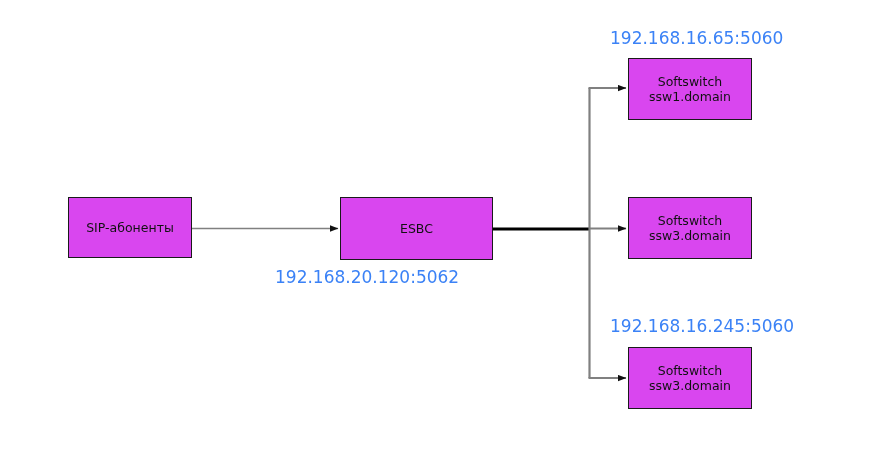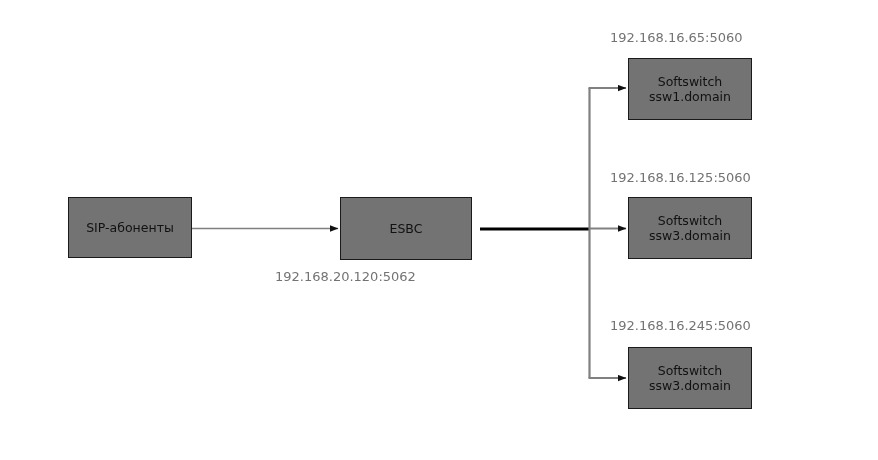--- a/index.html
+++ b/index.html
@@ -12,39 +12,39 @@
     width: 878px;
     height: 460px;
     background: #ffffff;
     font-family: "DejaVu Sans", "Liberation Sans", sans-serif;
     overflow: hidden;
   }
   .node-box {
     position: absolute;
     box-sizing: border-box;
     border: 1px solid #1a1a1a;
-    background: #737373;
+    background: #d946ef;
     display: flex;
     flex-direction: column;
     align-items: center;
     justify-content: center;
     color: #111111;
     font-size: 12.5px;
     line-height: 15px;
     text-align: center;
     z-index: 5;
   }
   .node-line {
     display: block;
     white-space: nowrap;
   }
   .ip-label {
     position: absolute;
-    font-size: 13px;
-    color: #737373;
+    font-size: 17px;
+    color: #3b82f6;
     white-space: nowrap;
     line-height: 14px;
     z-index: 6;
   }
   #wires {
     position: absolute;
     left: 0;
     top: 0;
     width: 878px;
     height: 460px;
@@ -73,21 +73,21 @@
 
     <line x1="589" y1="228.5" x2="626" y2="228.5" stroke="#808080" stroke-width="2.2" marker-end="url(#arrow-black)"></line>
 
     <line x1="588.5" y1="378" x2="626" y2="378" stroke="#808080" stroke-width="2.2" marker-end="url(#arrow-black)"></line>
   </svg>
 
   <div class="node-box" style="left:68px; top:197px; width:124px; height:61px;">
     <span class="node-line">SIP-абоненты</span>
   </div>
 
-  <div class="node-box" style="left:340px; top:197px; width:132px; height:63px;">
+  <div class="node-box" style="left:340px; top:197px; width:153px; height:63px;">
     <span class="node-line">ESBC</span>
   </div>
 
   <div class="node-box" style="left:628px; top:58px; width:124px; height:62px;">
     <span class="node-line">Softswitch</span>
     <span class="node-line">ssw1.domain</span>
   </div>
 
   <div class="node-box" style="left:628px; top:197px; width:124px; height:62px;">
     <span class="node-line">Softswitch</span>
@@ -97,17 +97,16 @@
   <div class="node-box" style="left:628px; top:347px; width:124px; height:62px;">
     <span class="node-line">Softswitch</span>
     <span class="node-line">ssw3.domain</span>
   </div>
 
 
   <div class="ip-label" style="left:275px; top:270px;">192.168.20.120:5062</div>
 
   <div class="ip-label" style="left:610px; top:31px;">192.168.16.65:5060</div>
 
-  <div class="ip-label" style="left:610px; top:171px;">192.168.16.125:5060</div>
 
   <div class="ip-label" style="left:610px; top:319px;">192.168.16.245:5060</div>
 
 </div>
 
 </body></html>

